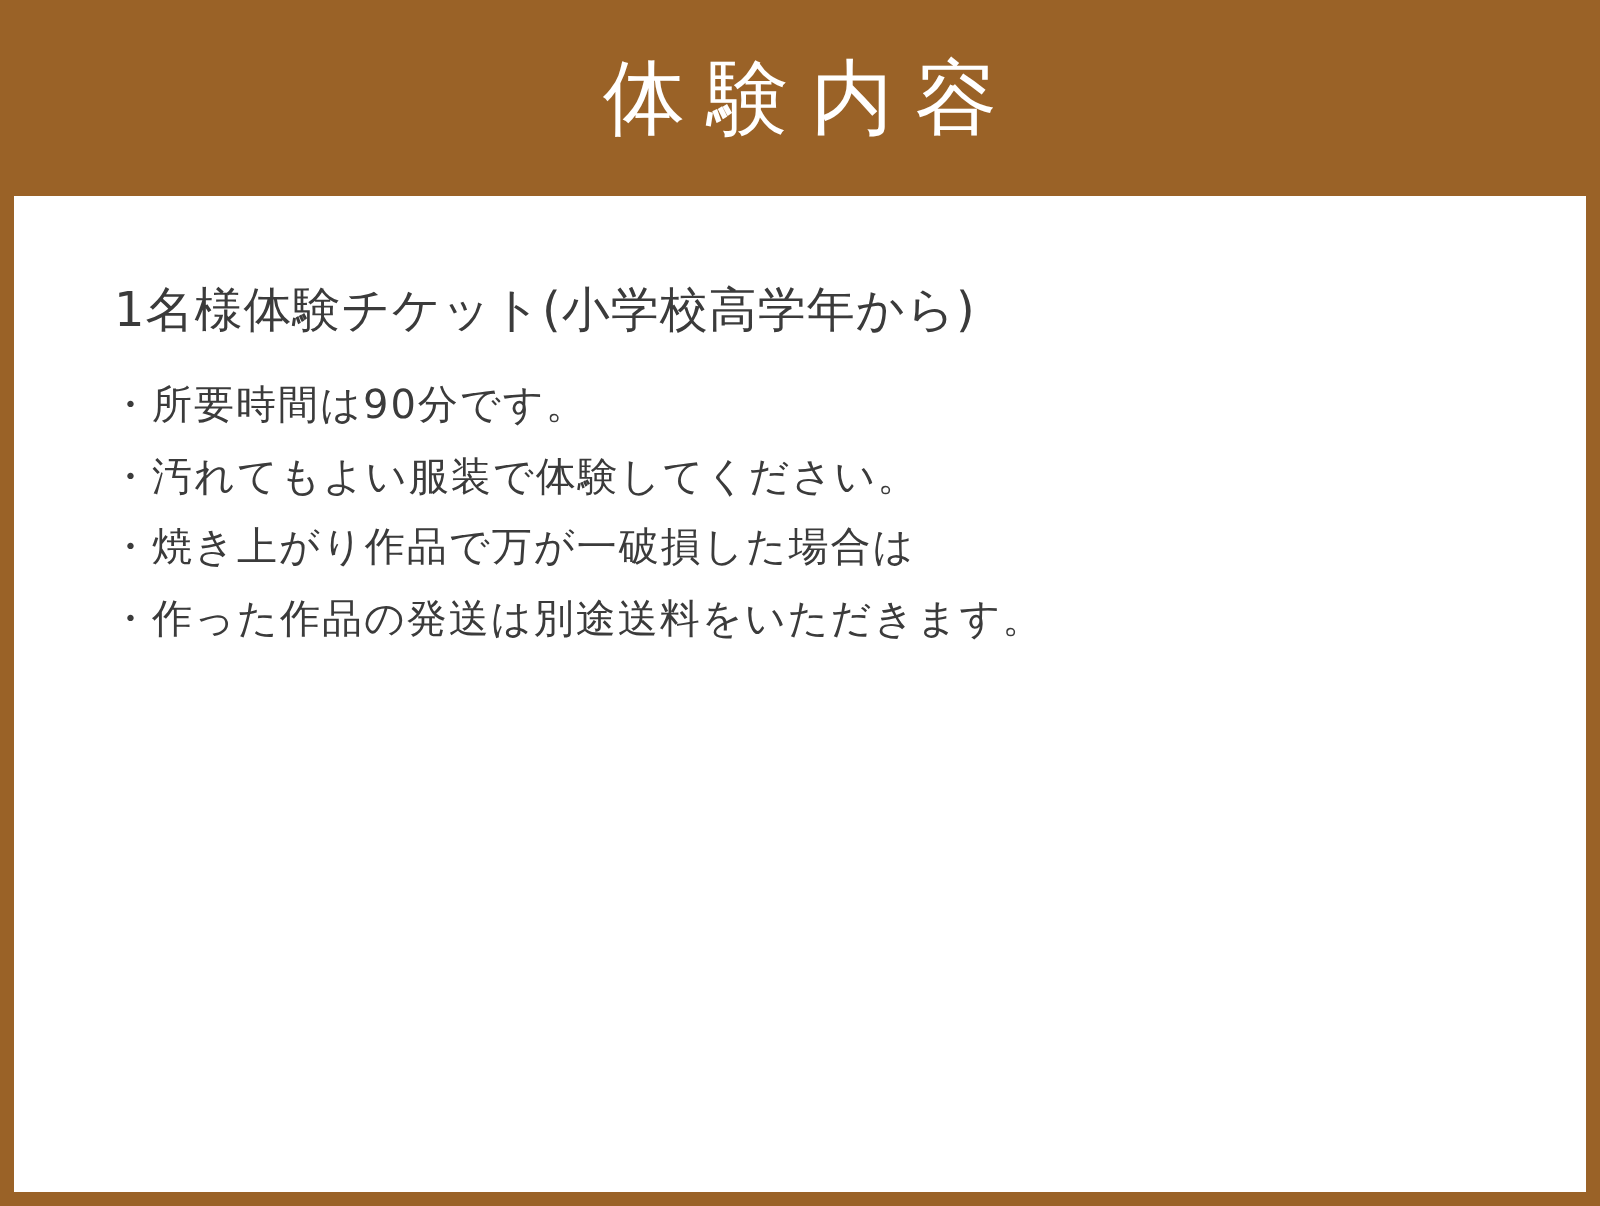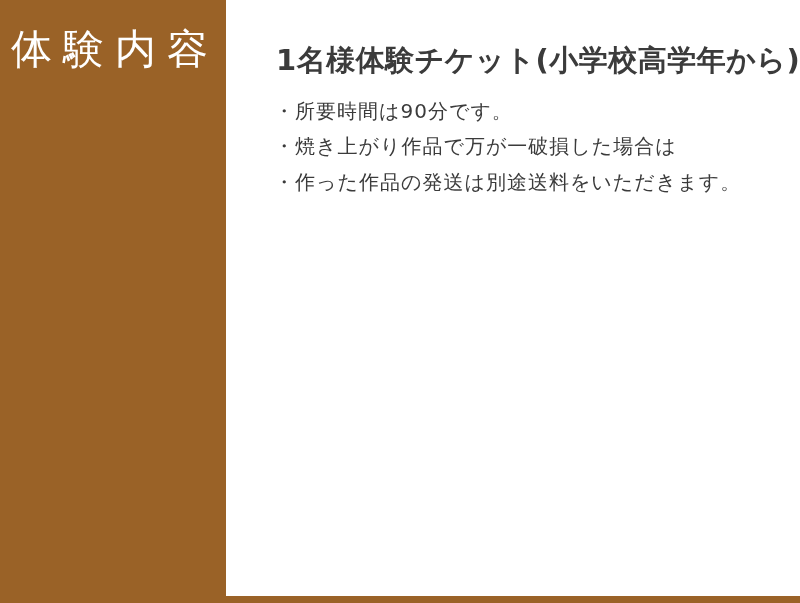--- a/index.html
+++ b/index.html
@@ -13,21 +13,21 @@
     font-family: "DejaVu Sans", sans-serif;
     overflow: hidden;
   }
   .card {
     position: relative;
     width: 800px;
     height: 603px;
     background: #9a6227;
     box-sizing: border-box;
     display: flex;
-    flex-direction: row;
+    flex-direction: column;
   }
   .header {
     height: 98px;
     background: #9a6227;
     display: flex;
     align-items: center;
     justify-content: center;
     flex: 0 0 auto;
   }
   .header-title {
@@ -42,23 +42,23 @@
   .body-panel {
     flex: 1 1 auto;
     background: #ffffff;
     margin: 0 7px 7px 7px;
     box-sizing: border-box;
     padding: 42px 26px 0 26px;
     display: flex;
     flex-direction: column;
   }
   .lead {
-    font-size: 29px;
+    font-size: 24px;
     color: #3b3b3b;
-    font-weight: 700;
+    font-weight: 400;
     letter-spacing: 0.5px;
     margin: 0 0 14px 24px;
     line-height: 1.3;
     white-space: nowrap;
   }
   .bullets {
     list-style: none;
     margin: 0;
     padding: 0 0 0 22px;
   }
@@ -79,18 +79,19 @@
 <div class="card">
 
   <div class="header">
     <div class="header-title">体験内容</div>
   </div>
 
   <div class="body-panel">
     <div class="lead">1名様体験チケット(小学校高学年から)</div>
     <ul class="bullets">
       <li>・所要時間は90分です。</li>
+      <li>・汚れてもよい服装で体験してください。</li>
       <li>・焼き上がり作品で万が一破損した場合は</li>
       <li>・作った作品の発送は別途送料をいただきます。</li>
     </ul>
   </div>
 
 </div>
 
 </body></html>

